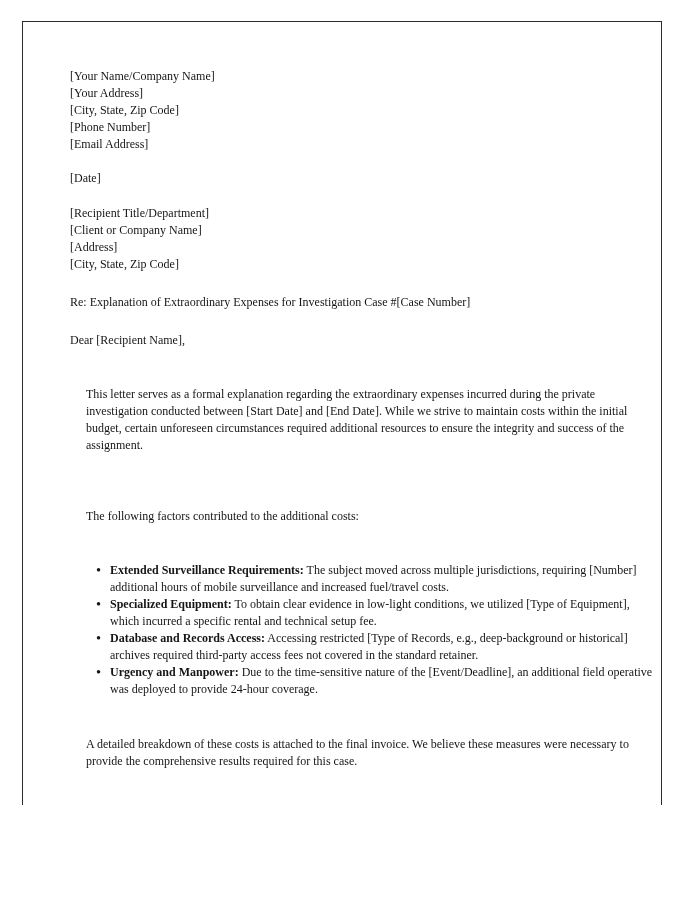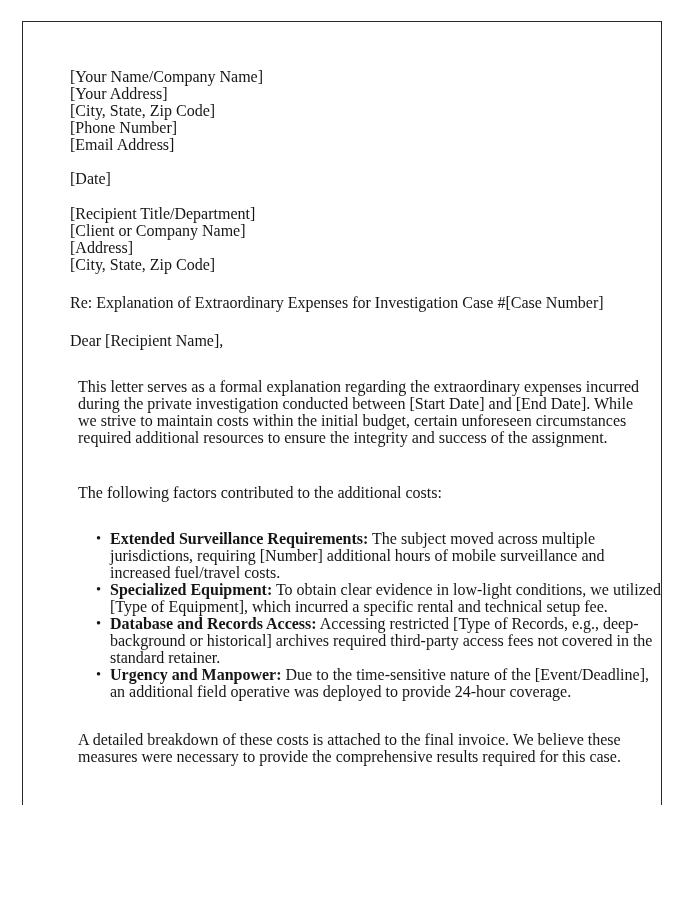--- a/index.html
+++ b/index.html
@@ -26,41 +26,41 @@
     border-top: 1.6px solid #2a2a2a;
     border-bottom: none;
     box-sizing: border-box;
     background: #ffffff;
   }
   .letter-body {
     position: absolute;
     left: 47px;
     top: 46px;
     width: 591px;
-    font-size: 16px;
+    font-size: 12px;
     line-height: 17.1px;
   }
   .addr-block {
     margin: 0;
   }
   .addr-line {
     display: block;
     white-space: nowrap;
   }
   .gap-sm { height: 17px; }
   .gap-md { height: 21px; }
   .gap-lg { height: 22px; }
 
   .subject-line,
   .salutation {
     display: block;
     white-space: nowrap;
   }
   p.para {
-    margin: 8px;
+    margin: 16px;
     text-align: left;
   }
   ul.factors {
     margin: 0;
     padding: 0 0 0 40px;
     list-style: none;
   }
   ul.factors li {
     position: relative;
     margin: 0 0 0 0;

